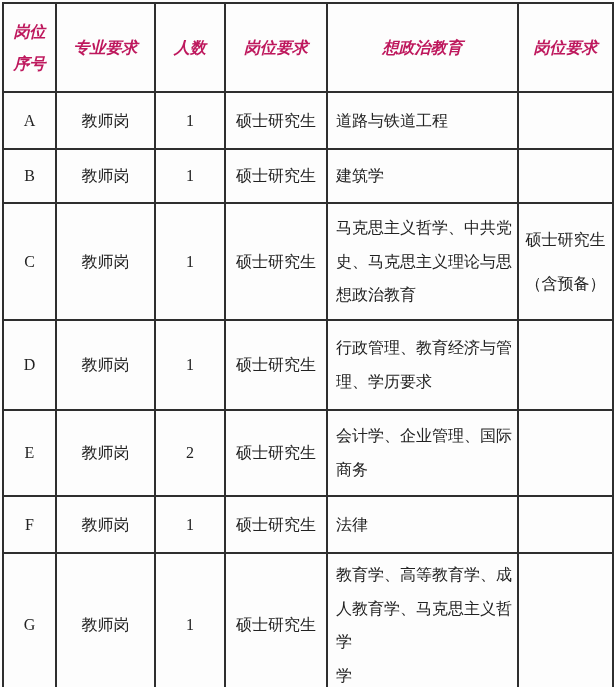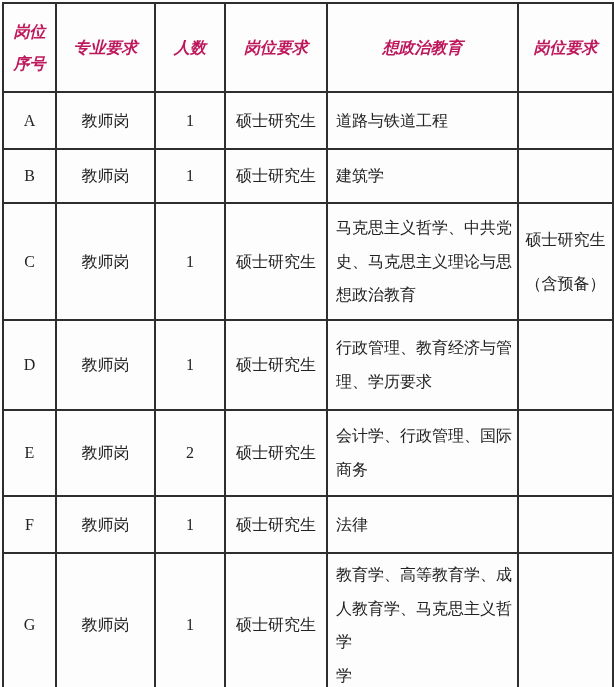--- a/index.html
+++ b/index.html
@@ -125,21 +125,21 @@
         <td class="c-edu">硕士研究生</td>
         <td class="c-major">行政管理、教育经济与管
 理、学历要求</td>
         <td class="c-req"></td>
       </tr>
       <tr class="r-e">
         <td class="c-no">E</td>
         <td class="c-cat">教师岗</td>
         <td class="c-num">2</td>
         <td class="c-edu">硕士研究生</td>
-        <td class="c-major">会计学、行政管理、国际
+        <td class="c-major">会计学、企业管理、国际
 商务</td>
         <td class="c-req"></td>
       </tr>
       <tr class="r-f">
         <td class="c-no">F</td>
         <td class="c-cat">教师岗</td>
         <td class="c-num">1</td>
         <td class="c-edu">硕士研究生</td>
         <td class="c-major">法律</td>
         <td class="c-req"></td>

